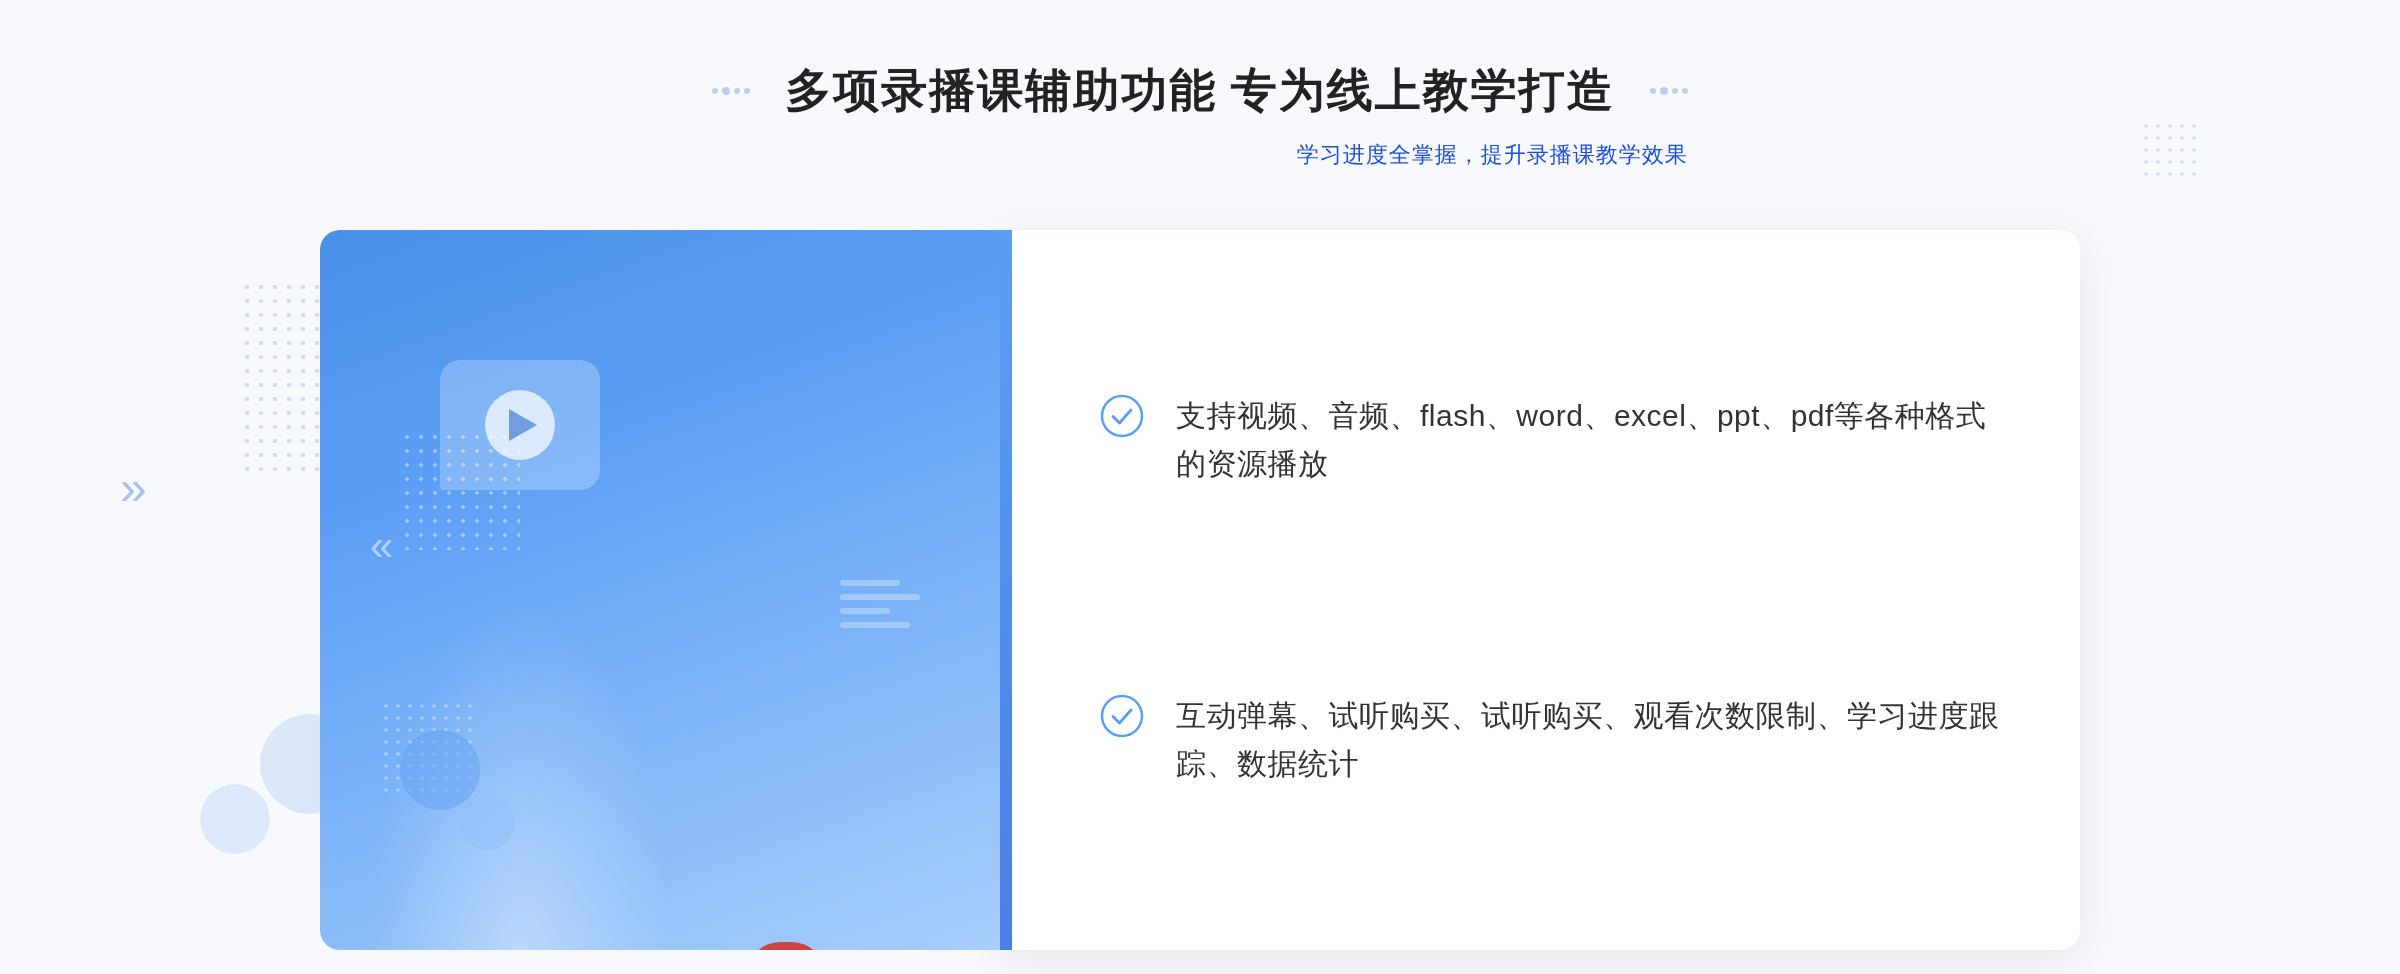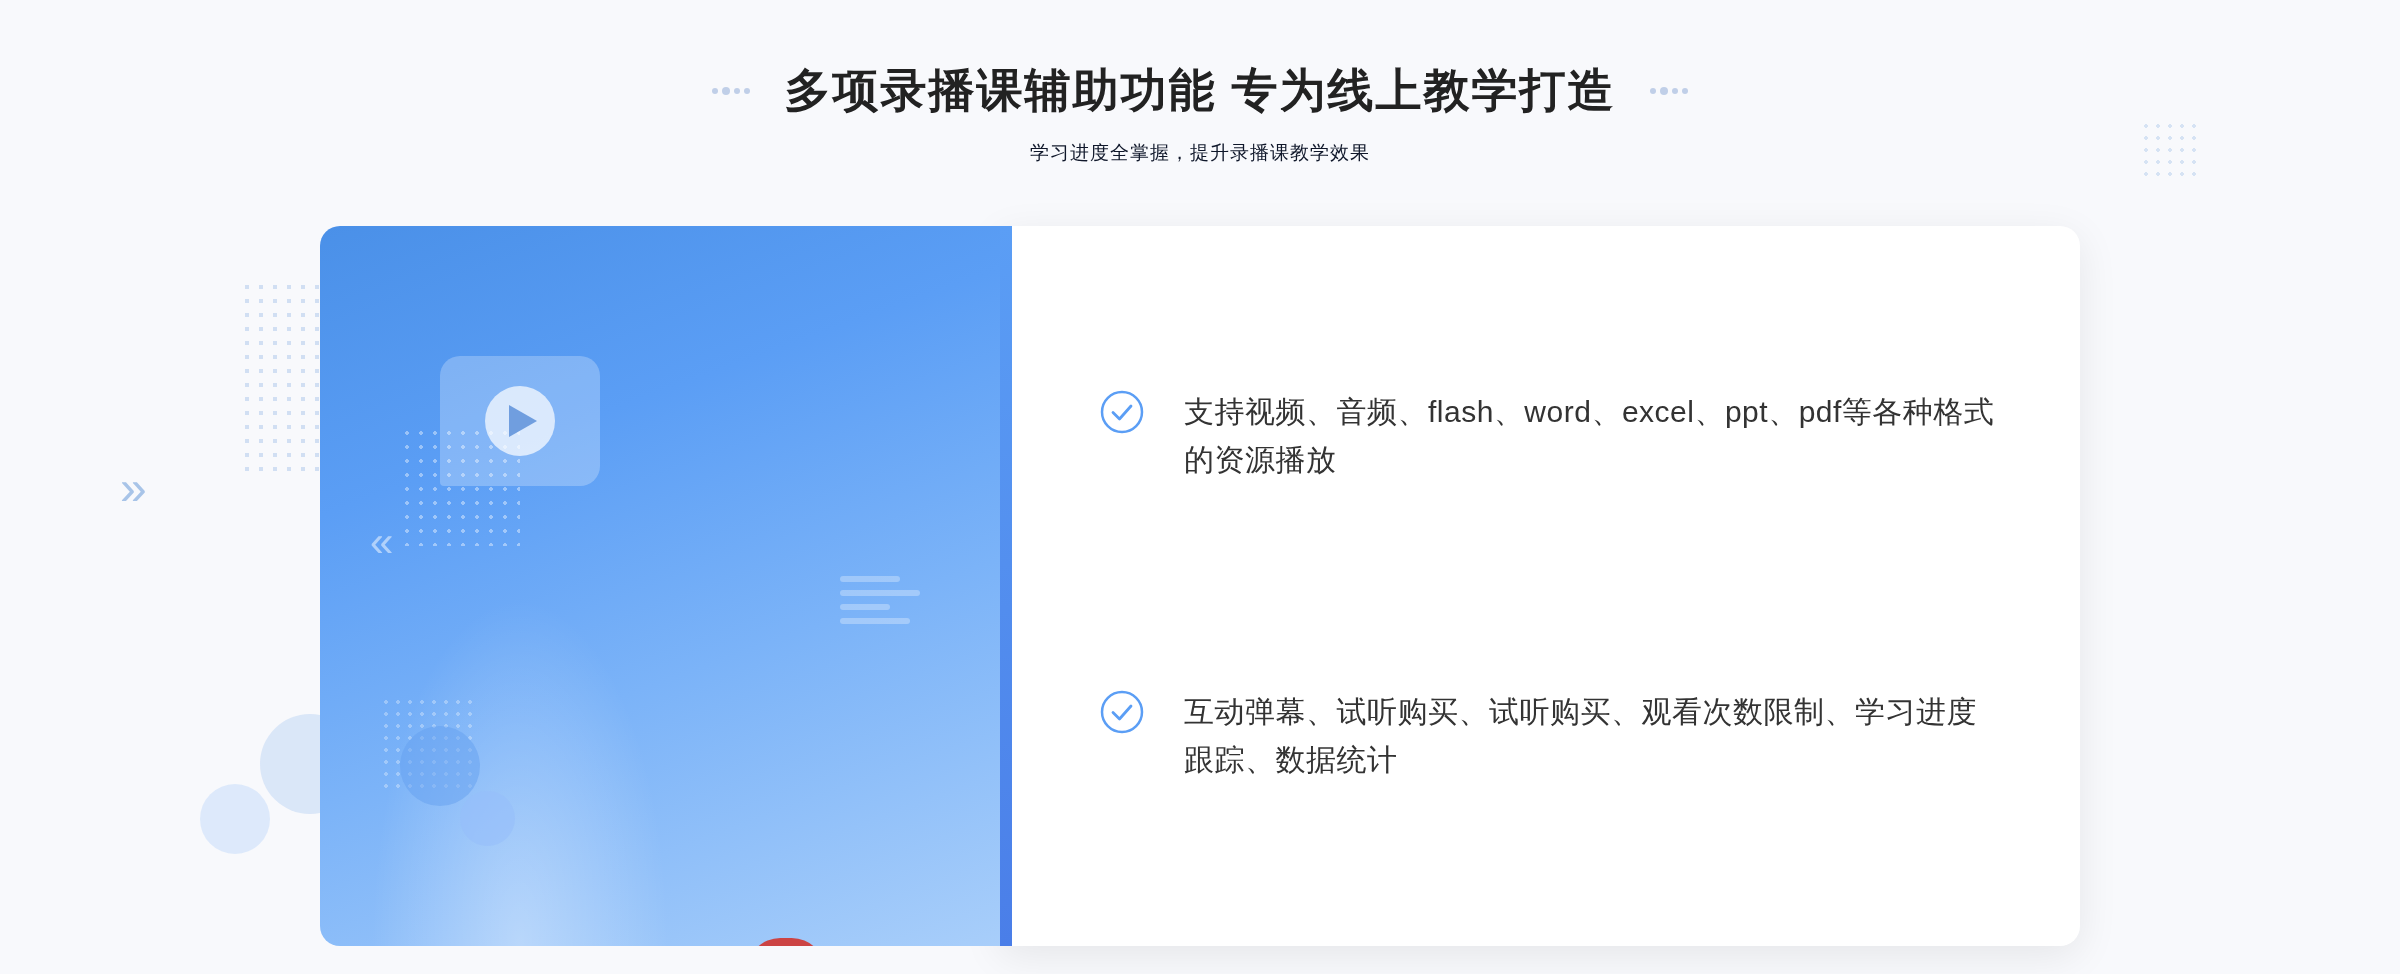--- a/index.html
+++ b/index.html
@@ -34,20 +34,21 @@
       margin-bottom: 60px;
       position: relative;
       z-index: 2;
     }
 
     .header-title-row {
       display: flex;
       align-items: center;
       gap: 35px;
       margin-bottom: 18px;
+      font-family: Liberation Serif, serif;
     }
 
     .title-dots {
       display: flex;
       align-items: center;
       gap: 4px;
     }
 
     .title-dots span {
       width: 6px;
@@ -63,24 +64,25 @@
     }
 
     .main-title {
       font-size: 46px;
       font-weight: 700;
       color: #222222;
       letter-spacing: 2px;
     }
 
     .sub-title {
-      font-size: 19px;
-      color: #0f172a;
+      font-size: 22px;
+      color: #1d4ed8;
       letter-spacing: 1px;
       font-weight: 400;
+      text-align: right;
     }
 
     
     .content-area {
       display: flex;
       align-items: stretch;
       width: 1760px;
       height: 720px;
       position: relative;
       z-index: 2;
@@ -289,21 +291,20 @@
       width: 44px;
       height: 44px;
     }
 
     .feature-text {
       font-size: 30px;
       color: #333333;
       line-height: 1.6;
       font-weight: 400;
       letter-spacing: 0.5px;
-      margin-left: 8px;
     }
 
     
     .deco-dots-left {
       position: absolute;
       left: 240px;
       top: 280px;
       width: 80px;
       height: 200px;
       background-image: radial-gradient(circle, #c0d4ef 2.5px, transparent 2.5px);

